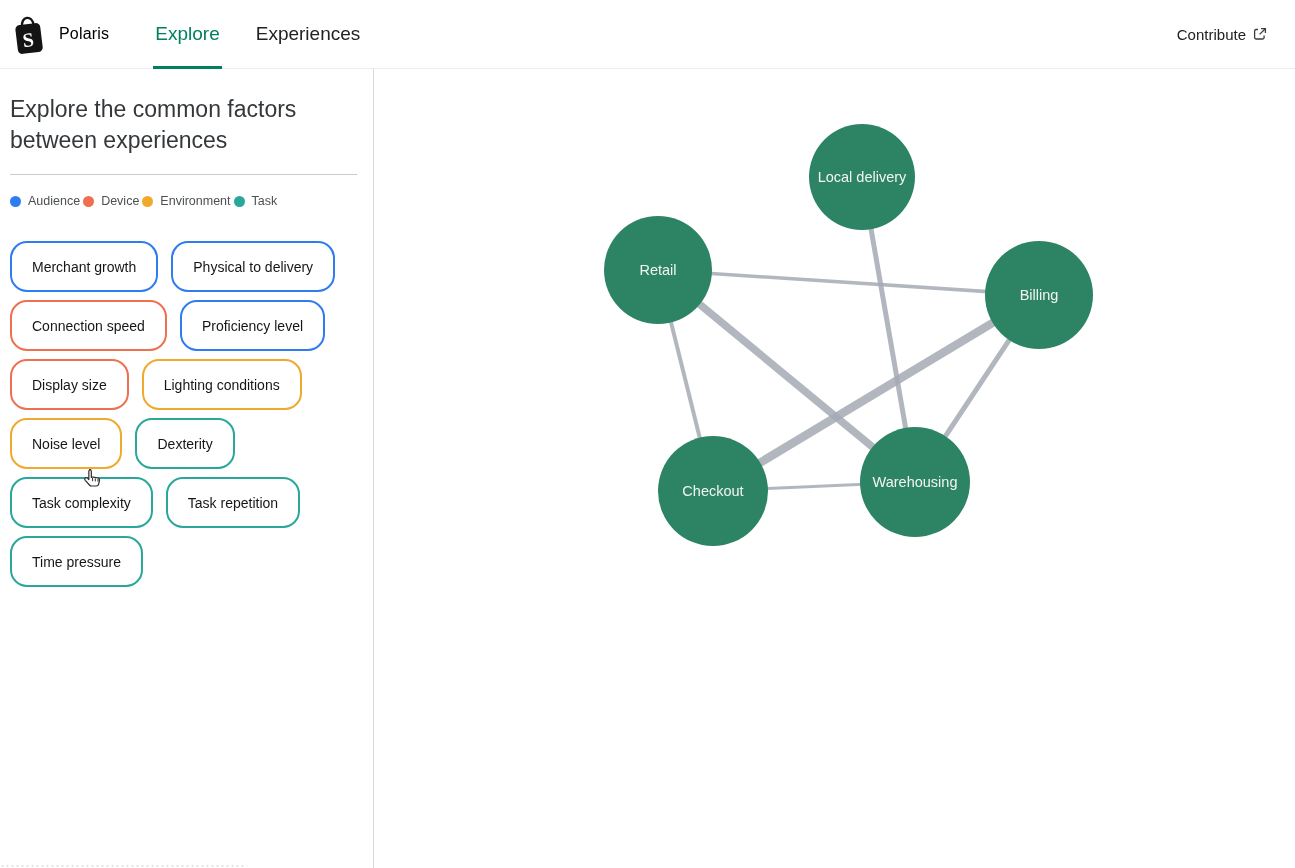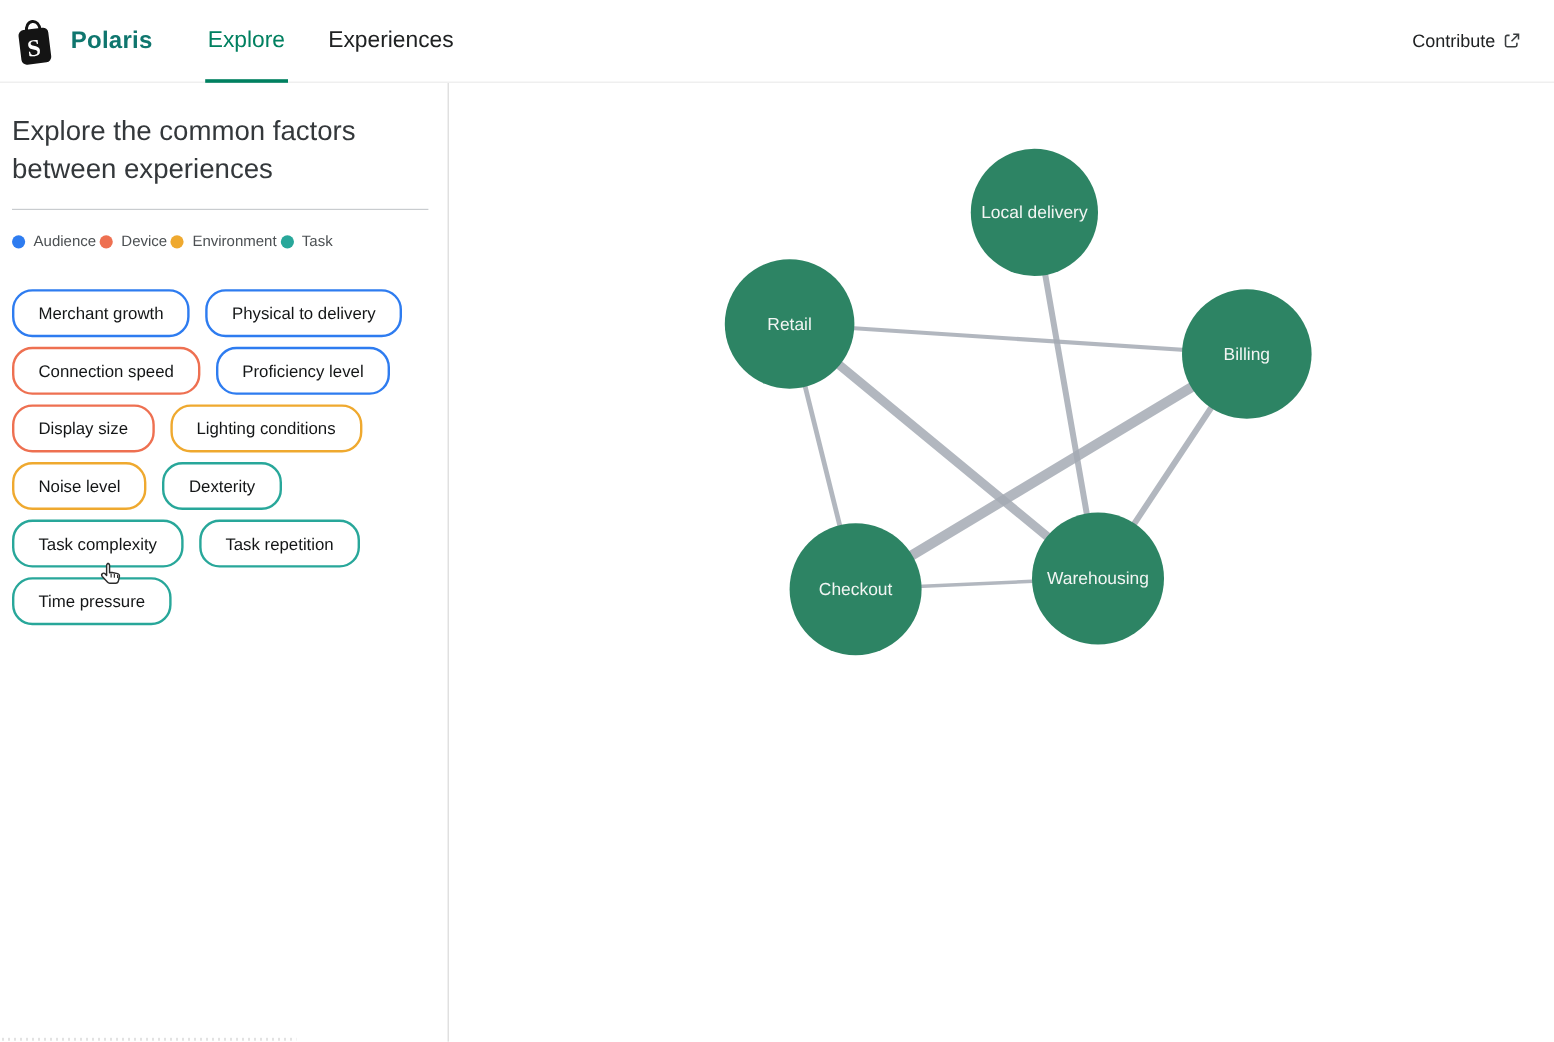--- a/index.html
+++ b/index.html
@@ -12,21 +12,21 @@
   }
 
   
   .header {
     position:fixed; top:0; left:0; width:1295px; height:69px;
     background:#fff; border-bottom:1px solid #ececec;
     display:flex; align-items:center;
     padding:0 28px 0 10px; z-index:30;
   }
   .brand { display:flex; align-items:center; gap:11px; }
-  .brand-name { font-size:20px; font-weight:700; color:#0f766e; letter-spacing:.2px; }
+  .brand-name { font-size:16px; font-weight:400; color:#000000; letter-spacing:.2px; }
   .tabs { display:flex; margin-left:28px; height:69px; }
   .tab {
     position:relative; display:flex; align-items:center;
     margin:0 18px; font-size:19px; color:#202223; cursor:pointer;
     background:none; border:none; font-family:inherit; padding:0;
   }
   .tab.active { color:#008060; }
   .tab.active::after {
     content:""; position:absolute; left:-2px; right:-2px; bottom:0;
     height:3px; background:#008060;
@@ -46,21 +46,21 @@
     font-size:23px; font-weight:400; color:#34383b;
     line-height:31px; margin:0 0 18px 0; max-width:332px;
   }
   .divider { border:none; border-top:1px solid #c9cccf; margin:0 0 19px 0; width:347px; }
   .legend { display:flex; align-items:center; gap:3px; margin-bottom:33px; }
   .legend-item { display:flex; align-items:center; gap:7px; }
   .legend-dot { width:11px; height:11px; border-radius:50%; }
   .legend-label { font-size:12.5px; color:#4c5053; }
   .pills { display:flex; flex-wrap:wrap; gap:8px 13px; width:347px; }
   .pill {
-    height:40px; padding:0 20px; border-radius:17px;
+    height:51px; padding:0 20px; border-radius:17px;
     border:2px solid #999; background:#fff;
     font-size:14px; color:#141617; font-family:inherit;
     display:flex; align-items:center; cursor:pointer; white-space:nowrap;
   }
   .clip-strip {
     position:fixed; left:0; bottom:0; width:247px; height:4px; z-index:21;
     background-image:radial-gradient(circle, #e2e2e2 1px, transparent 1.2px);
     background-size:5px 4px;
   }
 

